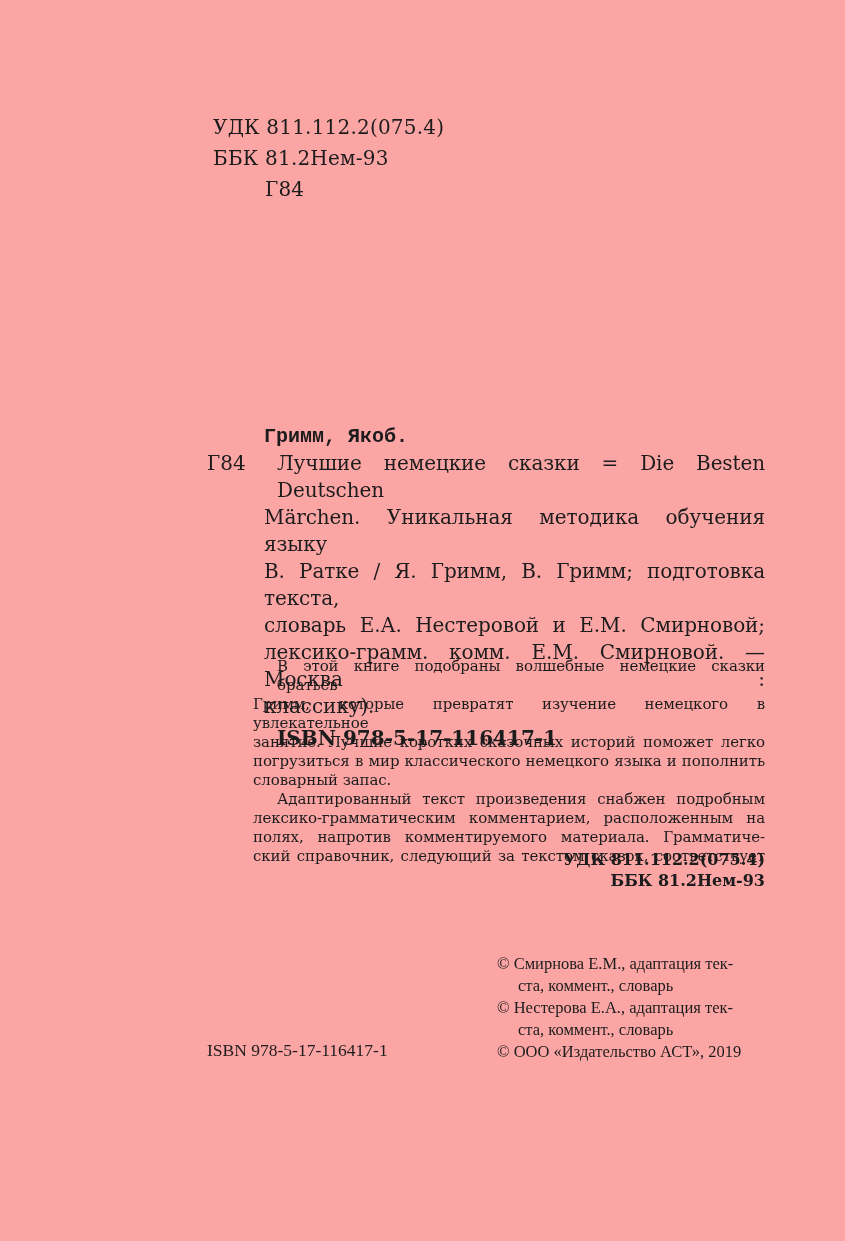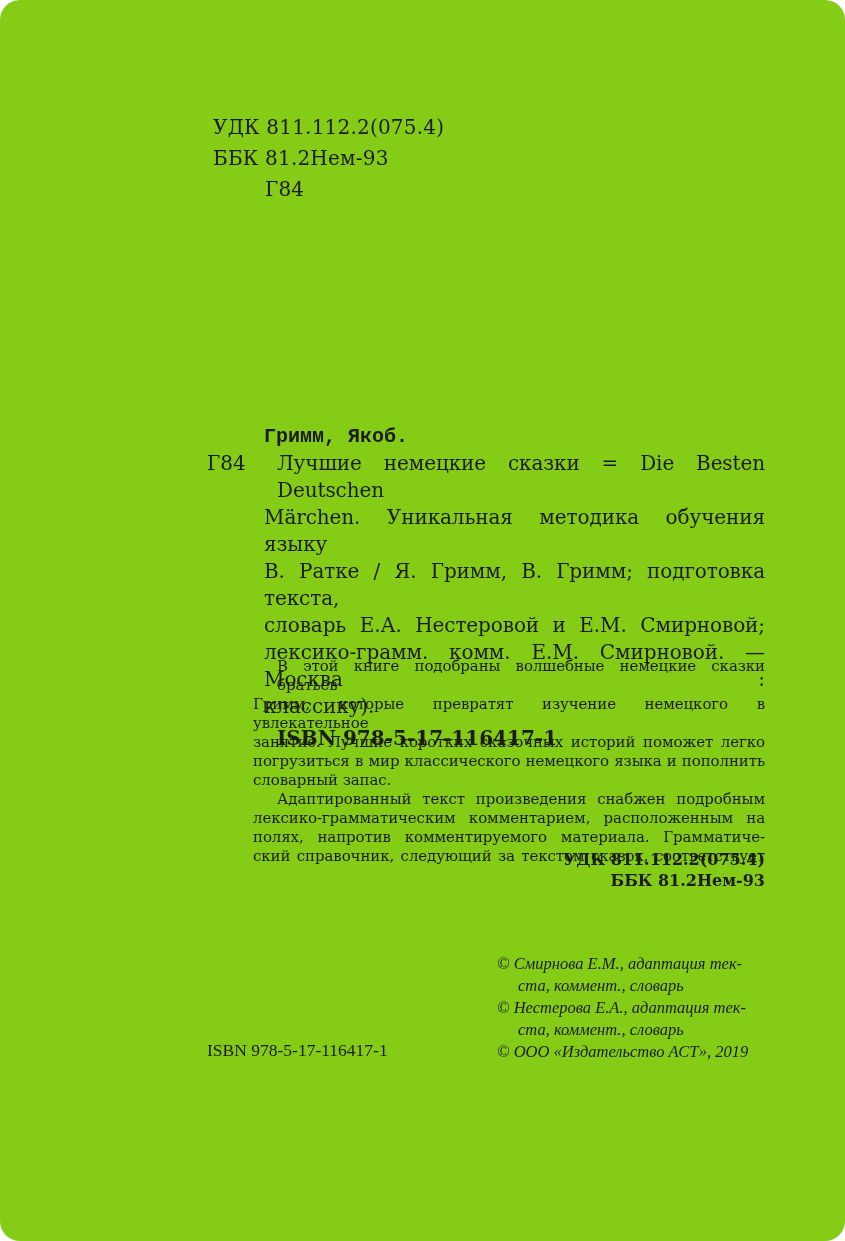--- a/index.html
+++ b/index.html
@@ -1,24 +1,23 @@
 <!DOCTYPE html>
 <html><head>
 <meta charset="utf-8">
 <style>
   html, body { margin: 0; padding: 0; background: #ffffff; }
   .page {
     position: relative;
     width: 845px;
     height: 1241px;
-    background: #84cc16;
+    background: #fca5a5;
     color: #1c1c1c;
     font-family: "DejaVu Serif", serif;
     overflow: hidden;
-    border-radius: 20px;
   }
 
   
   .top-codes {
     position: absolute;
     left: 213px;
     top: 112px;
     font-size: 20px;
     line-height: 31px;
     letter-spacing: 0.2px;
@@ -85,21 +84,20 @@
 
   
   .copyrights {
     position: absolute;
     left: 497px;
     top: 953px;
     width: 280px;
     font-family: "Liberation Serif", serif;
     font-size: 16.5px;
     line-height: 22px;
-    font-style: italic;
   }
   .copyrights .cont { padding-left: 21px; }
   .footer-isbn {
     position: absolute;
     left: 207px;
     top: 1040px;
     font-family: "Liberation Serif", serif;
     font-size: 17.5px;
     white-space: nowrap;
   }

